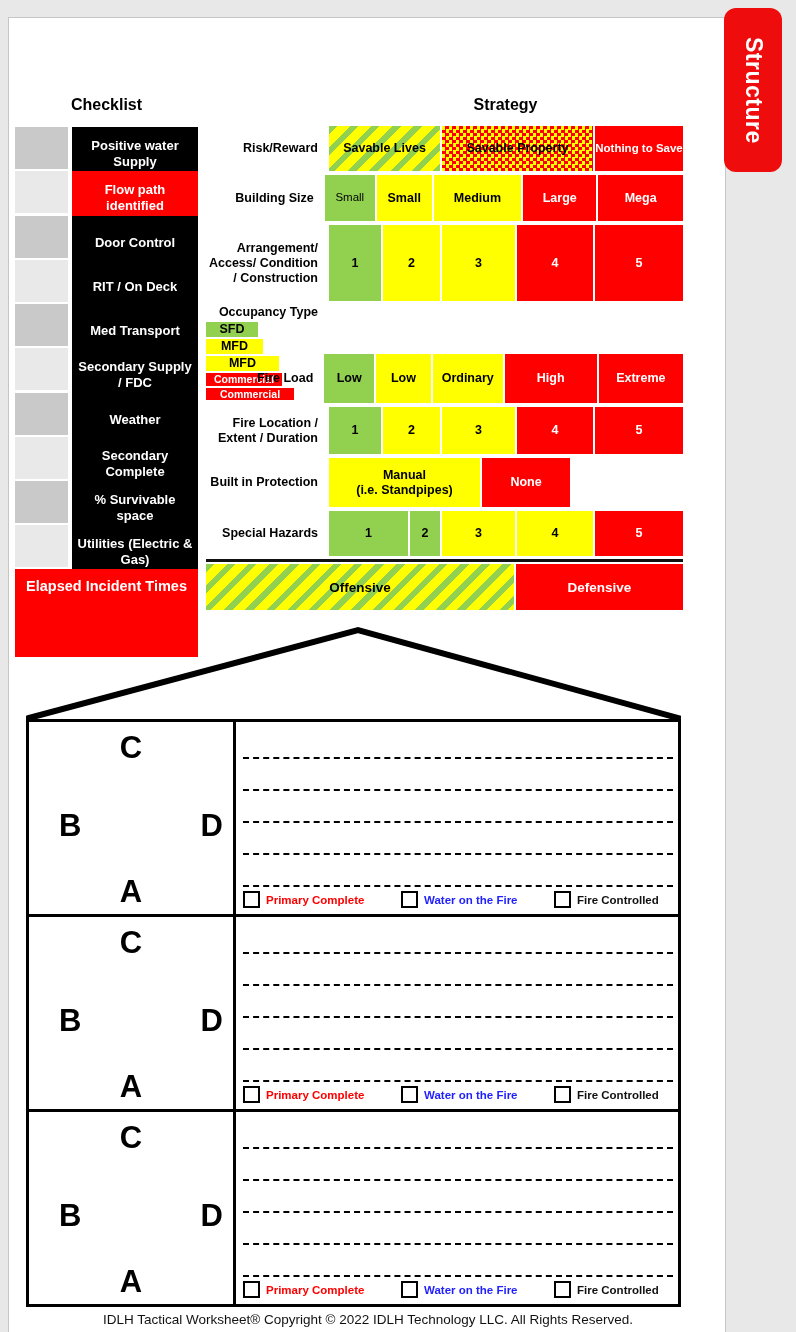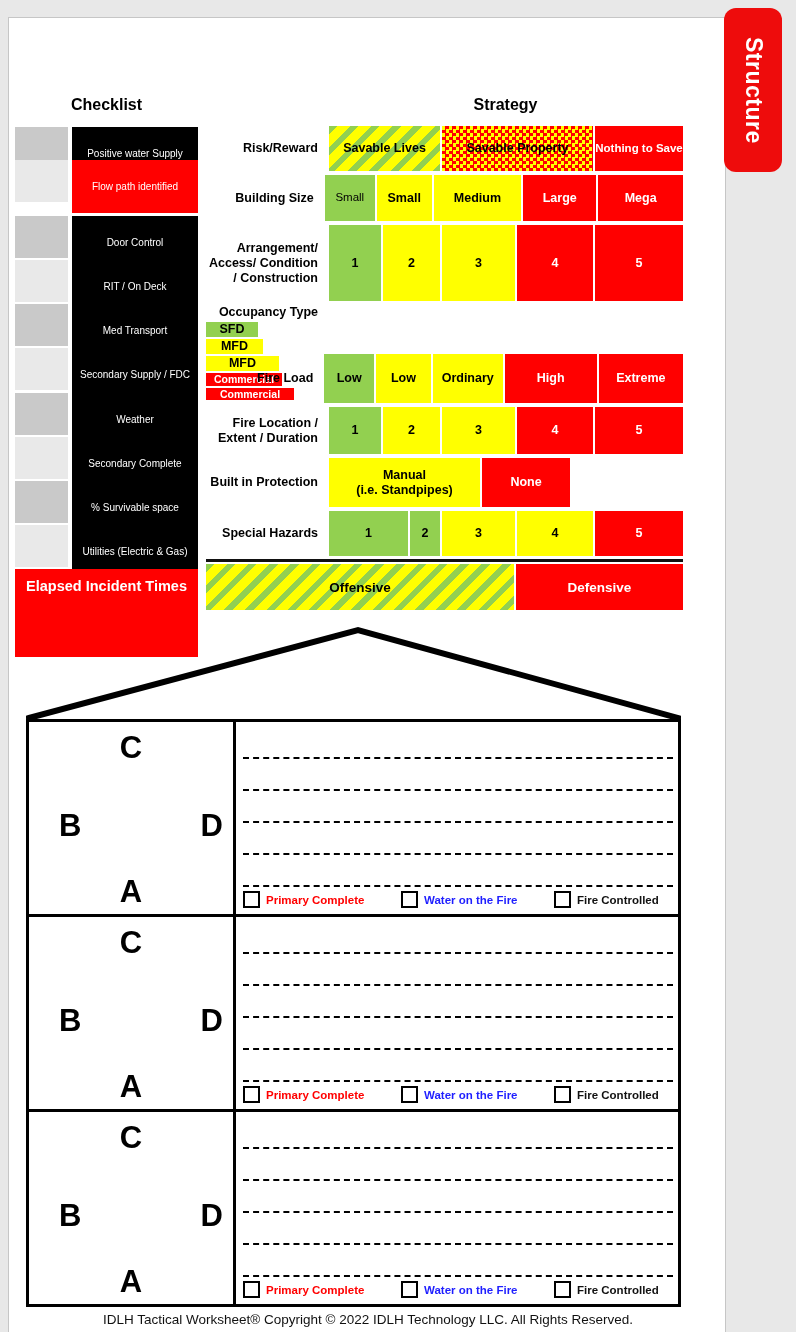--- a/index.html
+++ b/index.html
@@ -14,21 +14,21 @@
   
   .zone-title{position:absolute;text-align:center;font-weight:bold;font-size:16px;color:#000;}
   #checklist-title{left:6px;top:78px;width:183px;}
   #strategy-title{left:320px;top:78px;width:353px;}
   
   .cl-row{position:absolute;left:6px;width:183px;height:42px;}
   .cl-box{position:absolute;left:0;top:0;width:53px;height:42px;}
   .cl-box.dk{background:#c9c9c9;}
   .cl-box.lt{background:#e9e9e9;}
   .cl-label{position:absolute;left:57px;top:0;width:126px;height:53px;background:#000;color:#fff;
-    font-weight:normal;font-size:10px;line-height:1.18;display:flex;align-items:center;justify-content:center;
+    font-weight:bold;font-size:13px;line-height:1.18;display:flex;align-items:center;justify-content:center;
     text-align:center;box-sizing:border-box;padding:2px 4px;}
   .cl-label.red{background:#ff0000;}
   #elapsed-box{position:absolute;left:6px;top:551px;width:183px;height:88px;background:#ff0000;color:#fff;
     font-weight:bold;font-size:14.5px;text-align:center;box-sizing:border-box;padding-top:9px;}
   
   #strategy-grid{position:absolute;left:197px;top:108px;width:477px;}
   .st-row{display:flex;gap:2px;margin-bottom:4px;}
   .st-label{width:121px;box-sizing:border-box;padding-right:9px;display:flex;align-items:center;justify-content:flex-end;
     text-align:right;font-weight:bold;font-size:12.5px;line-height:1.2;color:#000;}
   .st-cell{display:flex;align-items:center;justify-content:center;text-align:center;font-weight:bold;font-size:12.5px;
@@ -63,21 +63,21 @@
 <div id="stage">
   <div id="page">
     <div id="checklist-title" class="zone-title">Checklist</div>
     <div id="strategy-title" class="zone-title">Strategy</div>
 
     <div id="checklist-rows">
         <div class="cl-row" style="top: 109px;">
           <div class="cl-box dk"></div>
           <div class="cl-label">Positive water Supply</div>
         </div>
-        <div class="cl-row" style="top: 142px;">
+        <div class="cl-row" style="top: 153px;">
           <div class="cl-box lt"></div>
           <div class="cl-label red">Flow path identified</div>
         </div>
         <div class="cl-row" style="top: 198px;">
           <div class="cl-box dk"></div>
           <div class="cl-label">Door Control</div>
         </div>
         <div class="cl-row" style="top: 242px;">
           <div class="cl-box lt"></div>
           <div class="cl-label">RIT / On Deck</div>

